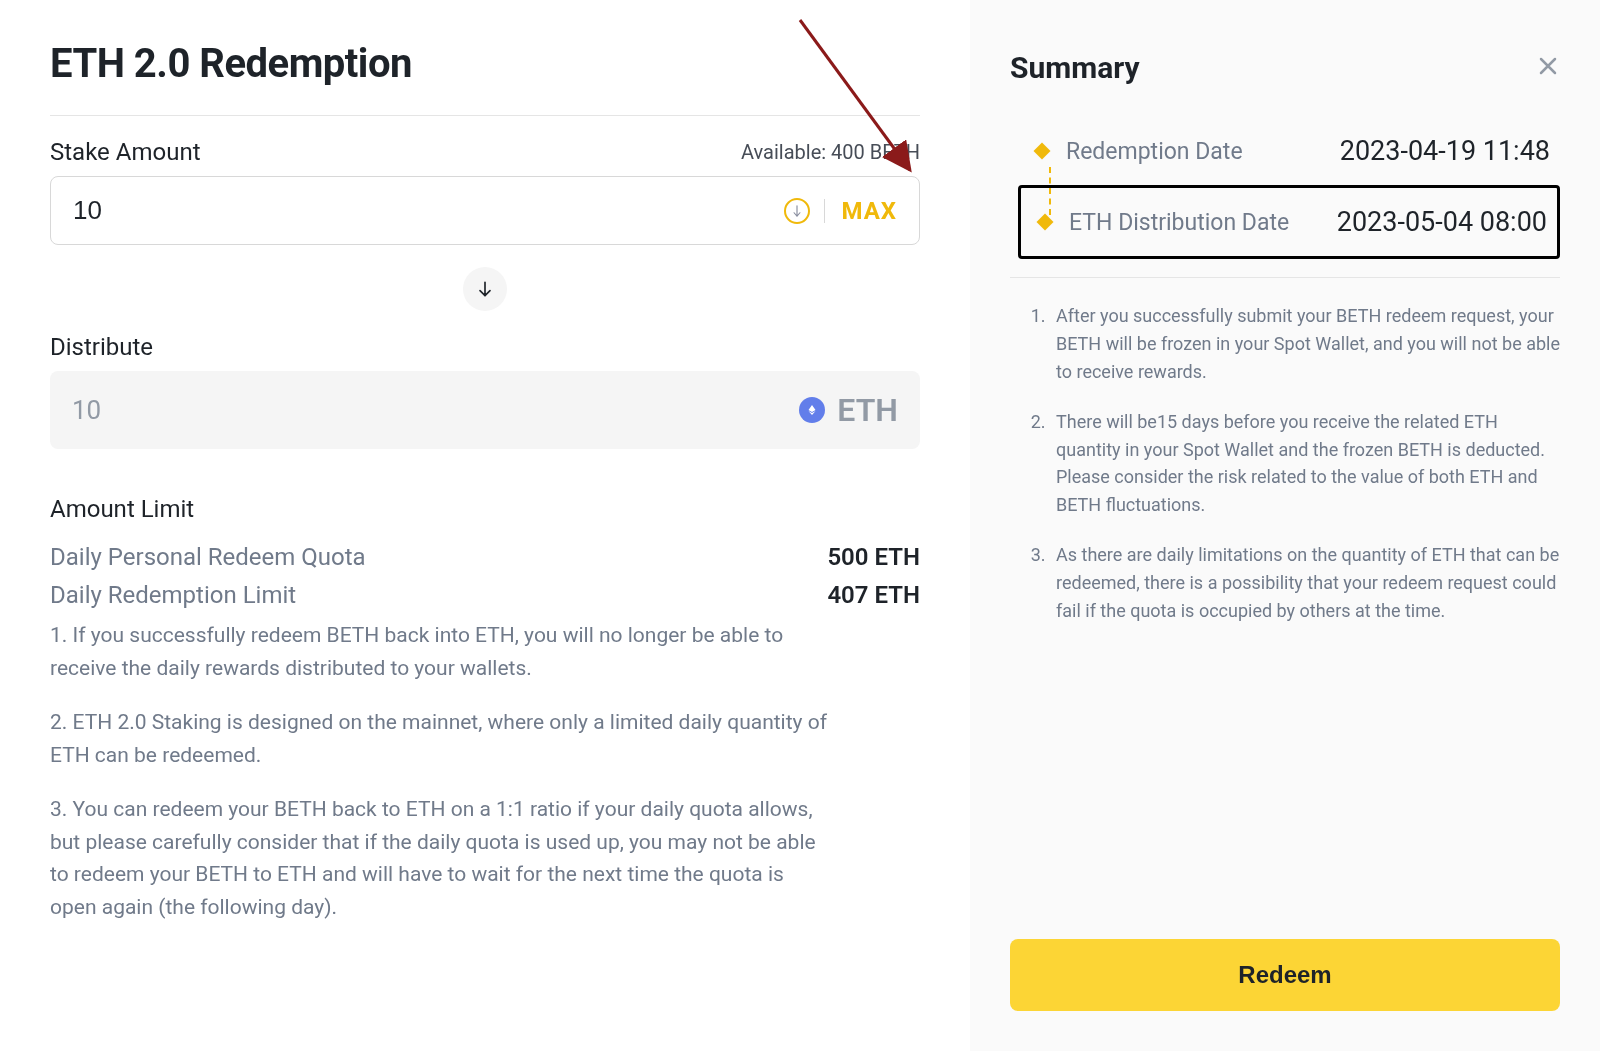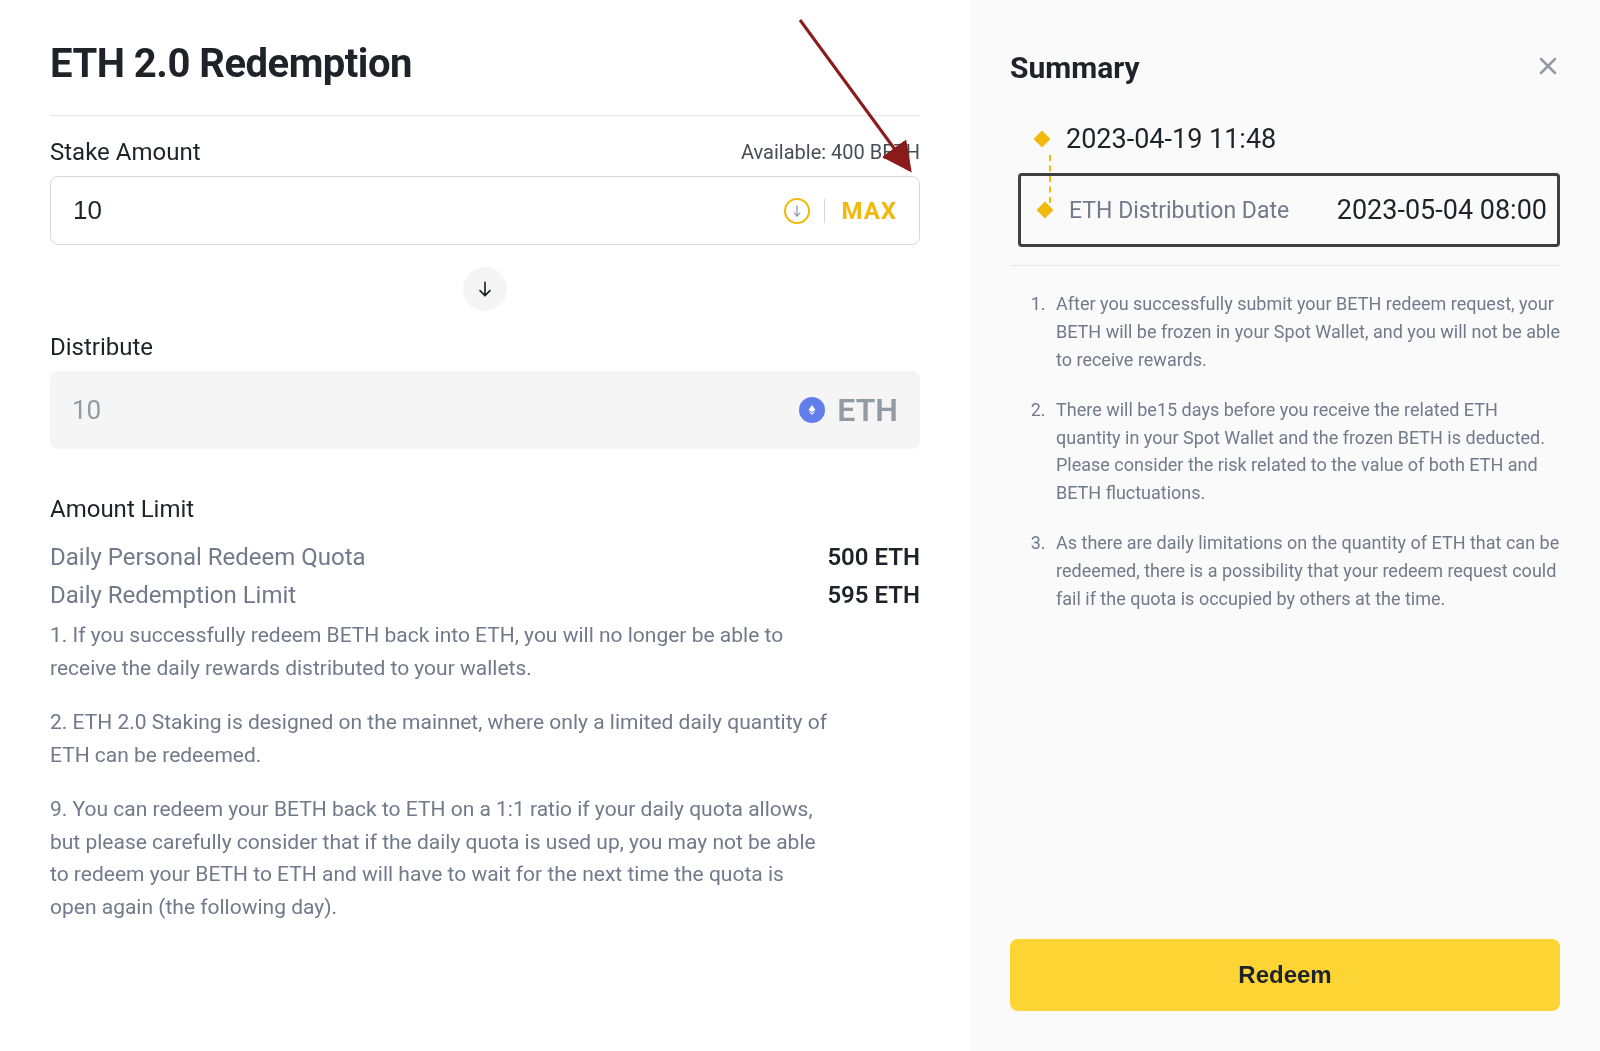--- a/index.html
+++ b/index.html
@@ -26,26 +26,26 @@
   .coin-eth { width: 26px; height: 26px; border-radius: 50%; background: #627eea; display: inline-flex; align-items: center; justify-content: center; color: #fff; font-size: 14px; margin-right: 12px; }
   .eth-label { color: #929aa5; font-weight: 600; font-size: 32px; }
   .section-head { font-size: 24px; margin-bottom: 20px; }
   .limit-row { display: flex; justify-content: space-between; font-size: 24px; margin-bottom: 10px; }
   .limit-label { color: #707a8a; }
   .limit-val { color: #1e2329; font-weight: 600; }
   .note-head { font-size: 20px; font-weight: 600; margin-top: 48px; margin-bottom: 22px; }
   .note-item { font-size: 21px; color: #707a8a; line-height: 1.55; margin-bottom: 22px; max-width: 780px; }
 
   
-  .summary-header { display: flex; justify-content: space-between; align-items: center; margin-bottom: 20px; }
+  .summary-header { display: flex; justify-content: space-between; align-items: center; margin-bottom: 32px; }
   .summary-title { font-size: 30px; font-weight: 700; }
   .close-x { font-size: 30px; color: #929aa5; cursor: pointer; line-height: 1; }
   .timeline { position: relative; padding-left: 8px; }
   .tl-row { display: flex; align-items: center; padding: 18px 10px 18px 18px; position: relative; }
-  .tl-row.highlight { border: 3px solid #404040; border-radius: 4px; }
+  .tl-row.highlight { border: 3px solid #000000; border-radius: 4px; }
   .diamond { width: 12px; height: 12px; background: #f0b90b; transform: rotate(45deg); margin-right: 18px; flex-shrink: 0; position: relative; z-index: 2; }
   .tl-connector { position: absolute; left: 31px; top: 50px; width: 0; height: 48px; border-left: 2px dashed #f0b90b; z-index: 1; }
   .tl-label { flex: 1; font-size: 23px; color: #707a8a; }
   .tl-val { font-size: 27px; color: #1e2329; }
   .hr-right { border: none; border-top: 1px solid #e5e5e5; margin: 18px 0 24px 0; }
   .info-list { list-style: decimal; padding-left: 40px; }
   .info-list li { font-size: 18px; color: #707a8a; line-height: 1.55; margin-bottom: 22px; padding-left: 6px; }
   .spacer { flex: 1; }
   .redeem-btn { background: #fcd535; border: none; border-radius: 8px; padding: 22px 16px; font-size: 24px; font-weight: 600; color: #1e2329; cursor: pointer; width: 100%; }
 
@@ -95,41 +95,42 @@
       <span class="eth-label">ETH</span>
     </div>
 
     <div class="section-head">Amount Limit</div>
     <div class="limit-row">
       <div class="limit-label">Daily Personal Redeem Quota</div>
       <div class="limit-val">500 ETH</div>
     </div>
     <div class="limit-row">
       <div class="limit-label">Daily Redemption Limit</div>
-      <div class="limit-val">595 ETH</div>
+      <div class="limit-val">407 ETH</div>
     </div>
 
     <div class="note-item">1. If you successfully redeem BETH back into ETH, you will no longer be able to receive the daily rewards distributed to your wallets.</div>
     <div class="note-item">2. ETH 2.0 Staking is designed on the mainnet, where only a limited daily quantity of ETH can be redeemed.</div>
-    <div class="note-item">9. You can redeem your BETH back to ETH on a 1:1 ratio if your daily quota allows, but please carefully consider that if the daily quota is used up, you may not be able to redeem your BETH to ETH and will have to wait for the next time the quota is open again (the following day).</div>
+    <div class="note-item">3. You can redeem your BETH back to ETH on a 1:1 ratio if your daily quota allows, but please carefully consider that if the daily quota is used up, you may not be able to redeem your BETH to ETH and will have to wait for the next time the quota is open again (the following day).</div>
   </div>
 
   <div class="right">
     <div class="summary-header">
       <div class="summary-title">Summary</div>
       <div class="close-x">
         <svg width="24" height="24" viewBox="0 0 24 24">
             <path d="M5 5 L19 19 M19 5 L5 19" stroke="#929aa5" stroke-width="2.5" stroke-linecap="round"></path>
           </svg>
       </div>
     </div>
 
     <div class="timeline">
       <div class="tl-row">
         <div class="diamond"></div>
+        <div class="tl-label">Redemption Date</div>
         <div class="tl-val">2023-04-19 11:48</div>
         <div class="tl-connector"></div>
       </div>
       <div class="tl-row highlight">
         <div class="diamond"></div>
         <div class="tl-label">ETH Distribution Date</div>
         <div class="tl-val">2023-05-04 08:00</div>
       </div>
     </div>
 

